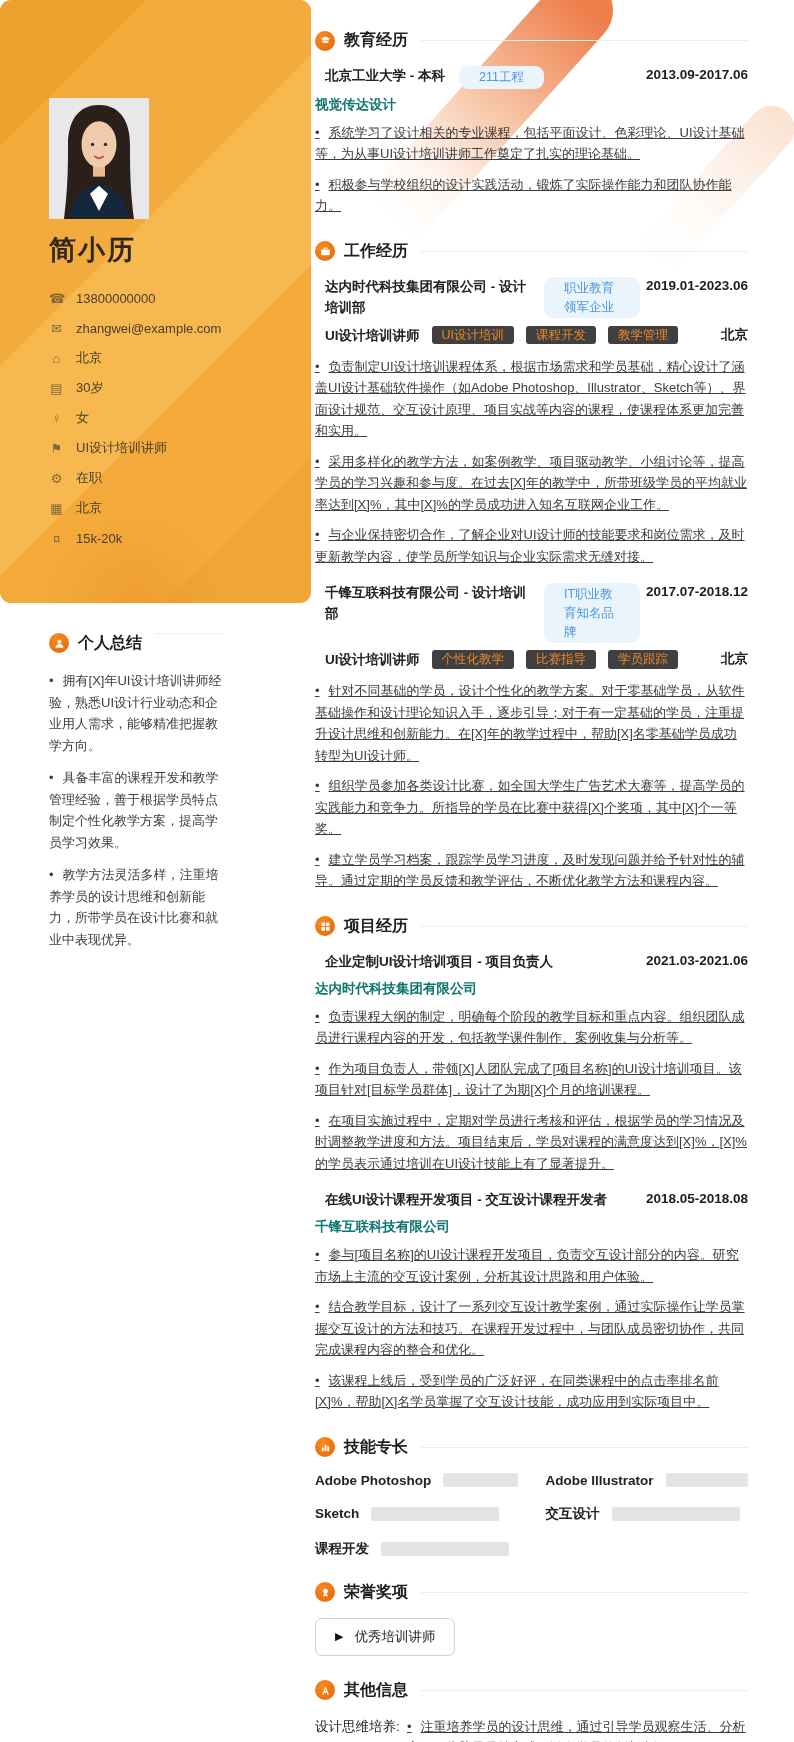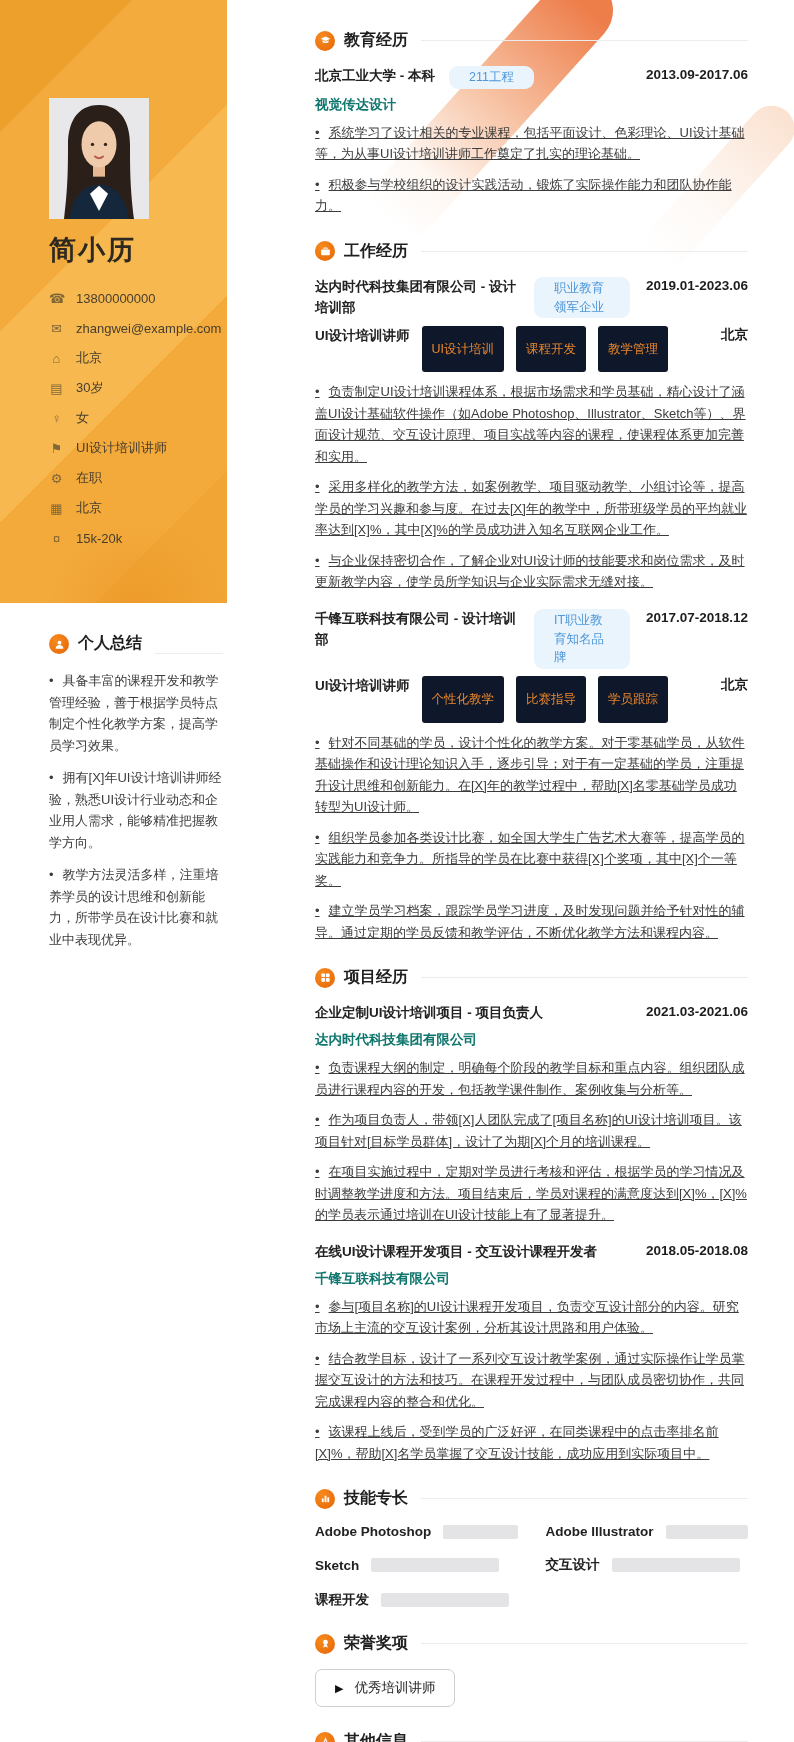--- a/index.html
+++ b/index.html
@@ -3,57 +3,58 @@
 <meta charset="utf-8">
 <style>
   * { margin:0; padding:0; box-sizing:border-box; }
   html,body { background:#ffffff; }
   body { font-family:"Liberation Sans","DejaVu Sans",sans-serif; color:#3f3f3f; }
   .page { position:relative; width:794px; height:1742px; margin:0 auto; background:#fff; overflow:hidden; }
 
   
   .sidebar { position:absolute; left:0; top:0; width:263px; height:1742px; background:#fff; }
   .sidebar-orange {
-    position:relative; width:227px; height:603px; overflow:hidden;
+    position:relative; width:311px; height:603px; overflow:hidden;
     background-image:
       radial-gradient(circle 90px at 135px 608px, rgba(235,148,36,.55), rgba(235,148,36,0) 88px),
       linear-gradient(135deg,#eea02d 0%,#eea02d 16%,#f3ab3d 16%,#f3ab3d 40%,#f7b84f 40%,#f7b84f 63%,#f3aa3b 63%,#f3aa3b 84%,#f0a534 84%);
+    border-radius: 11px;
   }
   .photo { position:absolute; left:49px; top:98px; width:100px; height:121px; overflow:hidden; }
   .photo svg { display:block; width:100%; height:100%; }
   .side-name { position:absolute; left:49px; top:232px; font-size:27px; font-weight:bold; color:#2e2920; letter-spacing:2px; }
   .contacts { position:absolute; left:49px; top:283px; list-style:none; }
   .contact { display:flex; align-items:center; height:30px; font-size:13px; color:#473e2e; }
   .c-ico { width:15px; margin-right:12px; font-size:13px; color:#6d5a33; opacity:.85; text-align:center; }
 
   .summary { padding:30px 40px 0 49px; }
-  .sum-head { display:flex; align-items:flex-end; margin-bottom:16px; }
+  .sum-head { display:flex; align-items:flex-start; margin-bottom:16px; }
   .sec-ico { width:20px; height:20px; border-radius:50%; background:radial-gradient(circle at 35% 30%, #f68a1e, #e66607); display:flex; align-items:center; justify-content:center; flex:none; }
   .sec-ico svg { width:11px; height:11px; fill:#fff; }
   .sec-title { font-size:16px; font-weight:bold; color:#1f1f1f; margin-left:9px; white-space:nowrap; }
   .sec-line { flex:1; height:1px; background:#ececec; margin-left:13px; }
   .sum-bullet { font-size:13px; line-height:21.5px; color:#3c3c3c; margin-bottom:11px; }
   .dot { color:#3c3c3c; margin-right:9px; font-size:13px; }
 
   
   .main { position:absolute; left:263px; top:0; width:531px; height:1742px; padding:30px 46px 0 52px; background:transparent; }
   .swoosh-a { position:absolute; left:456px; top:-58px; width:70px; height:330px; border-radius:40px;
     background:linear-gradient(to bottom, rgba(236,114,58,.92) 8%, rgba(242,158,108,.62) 48%, rgba(250,224,205,.25) 78%, rgba(250,224,205,0) 96%);
     transform:rotate(42deg); z-index:0; }
   .swoosh-b { position:absolute; left:692px; top:84px; width:46px; height:215px; border-radius:26px;
     background:linear-gradient(to bottom, rgba(244,178,132,.38), rgba(250,228,212,.18) 60%, rgba(250,228,212,0) 92%);
     transform:rotate(42deg); z-index:0; }
   .sec { position:relative; z-index:1; margin-bottom:24px; }
   .sec-head { display:flex; align-items:center; margin-bottom:15px; }
 
   .row { display:flex; align-items:flex-start; margin-bottom:7px; }
-  .etitle { font-size:13.5px; font-weight:bold; color:#222; max-width:205px; line-height:1.55; }
+  .etitle { font-size:13.5px; font-weight:bold; color:#222; max-width:205px; line-height:1.55;margin-left:10px; }
   .edate { margin-left:auto; font-size:13.5px; font-weight:bold; color:#1d1d1d; white-space:nowrap; padding-top:1px; }
   .tag-blue { background:#eaf4fd; color:#4e97d8; font-size:12.5px; line-height:1.5; padding:2px 20px; border-radius:9px; margin-left:14px; max-width:96px; }
-  .tag-orange { background:#0f172a; color:#e8872b; font-size:12.5px; line-height:1.5; padding:14px 10px; border-radius:3px; margin-left:12px; white-space:nowrap; }
+  .tag-orange { background:#404040; color:#e8872b; font-size:12.5px; line-height:1.5; padding:0 10px; border-radius:3px; margin-left:12px; white-space:nowrap; }
   .subtitle { font-size:13.5px; font-weight:bold; color:#0f766e; margin:4px 0 8px; }
   .loc { margin-left:auto; font-size:13.5px; font-weight:bold; color:#1d1d1d; white-space:nowrap; }
   .bullet { font-size:13px; line-height:21.5px; color:#3c3c3c; margin-bottom:9px;text-decoration:underline; }
   .entry { margin-bottom:16px; }
 
   
   .skill-grid { display:grid; grid-template-columns:1fr 1fr; column-gap:28px; row-gap:17px; }
   .skill { display:flex; align-items:center; }
   .skill-name { font-size:13.5px; font-weight:bold; color:#222; white-space:nowrap; }
   .bar-track { flex:1; max-width:128px; height:14px; background:#e4e4e7; margin-left:12px; border-radius:2px; position:relative; overflow:hidden; }
@@ -133,22 +134,22 @@
       <div class="sum-head">
         <span class="sec-ico">
           <svg viewBox="0 0 24 24">
               <circle cx="12" cy="8" r="4.2"></circle>
               <path d="M3.5 21 C3.5 15.6 7.5 13 12 13 C16.5 13 20.5 15.6 20.5 21 Z"></path>
             </svg>
         </span>
         <h2 class="sec-title">个人总结</h2>
         <span class="sec-line"></span>
       </div>
+      <div class="sum-bullet"><span class="dot">•</span><span>拥有[X]年UI设计培训讲师经验，熟悉UI设计行业动态和企业用人需求，能够精准把握教学方向。</span></div>
       <div class="sum-bullet"><span class="dot">•</span><span>具备丰富的课程开发和教学管理经验，善于根据学员特点制定个性化教学方案，提高学员学习效果。</span></div>
-      <div class="sum-bullet"><span class="dot">•</span><span>拥有[X]年UI设计培训讲师经验，熟悉UI设计行业动态和企业用人需求，能够精准把握教学方向。</span></div>
       <div class="sum-bullet"><span class="dot">•</span><span>教学方法灵活多样，注重培养学员的设计思维和创新能力，所带学员在设计比赛和就业中表现优异。</span></div>
     </section>
   </aside>
 
   <div class="swoosh-a"></div>
   <div class="swoosh-b"></div>
 
   <main class="main">
 
     <section class="sec">

